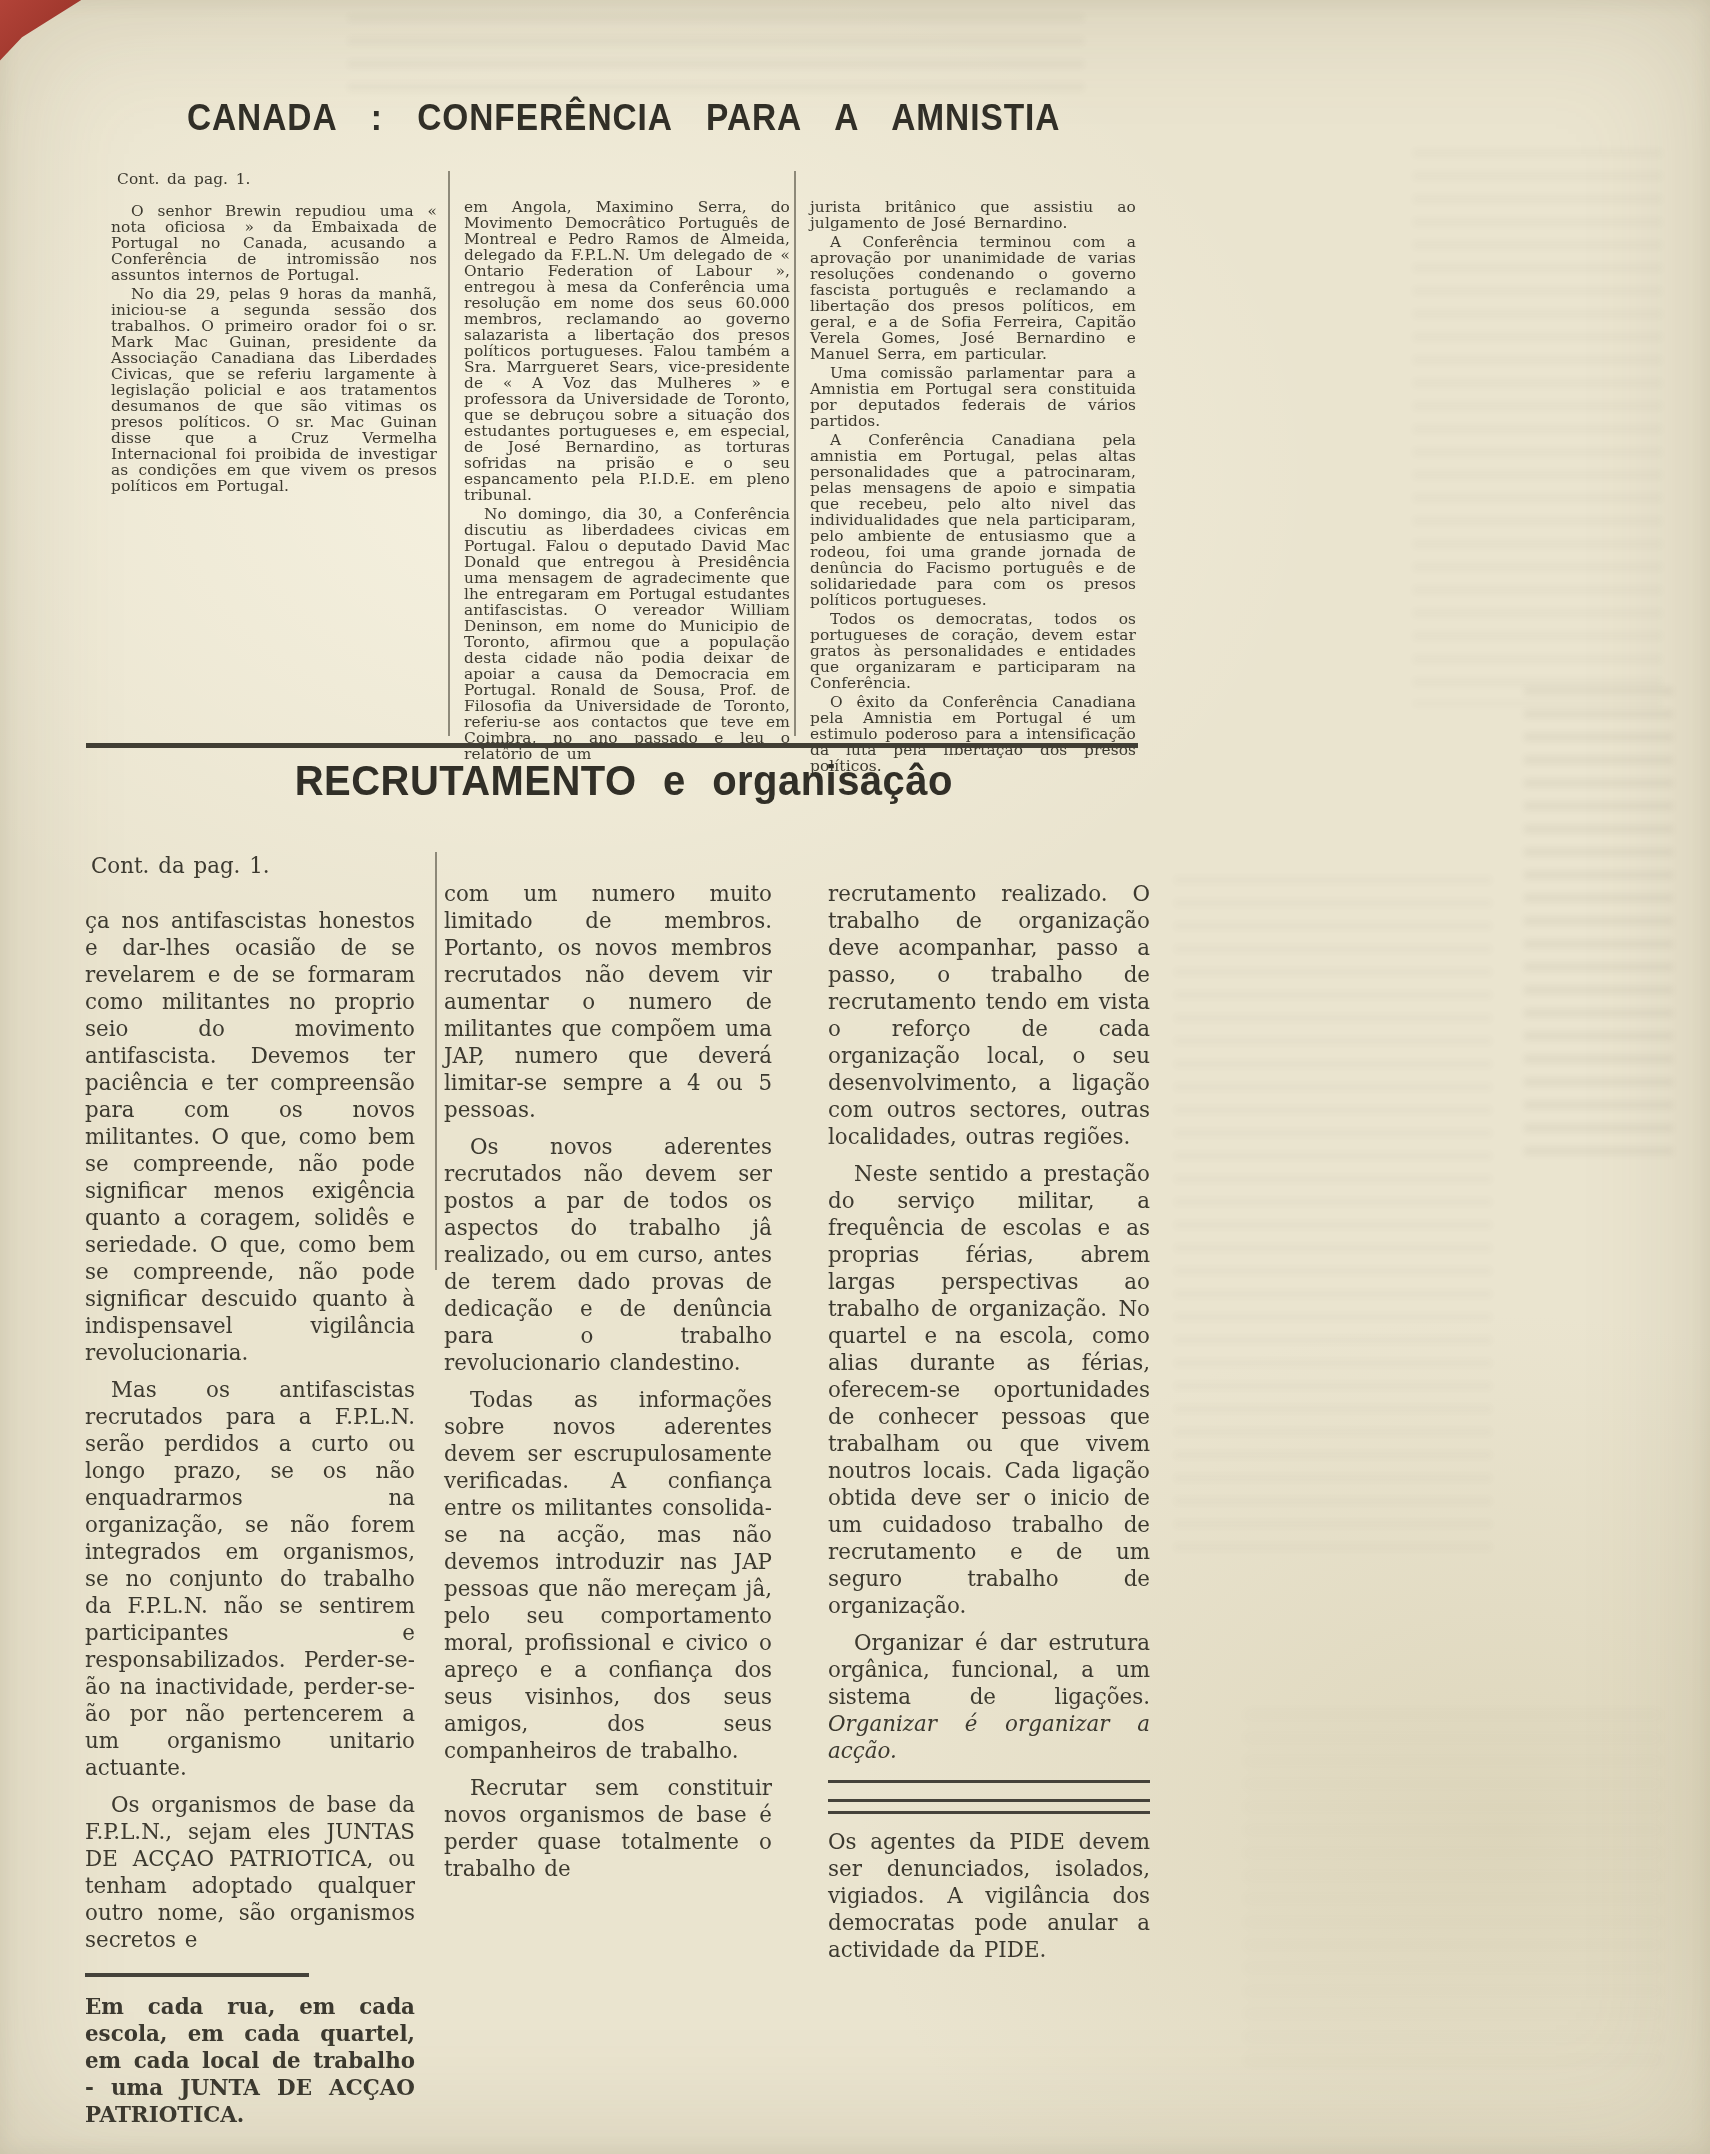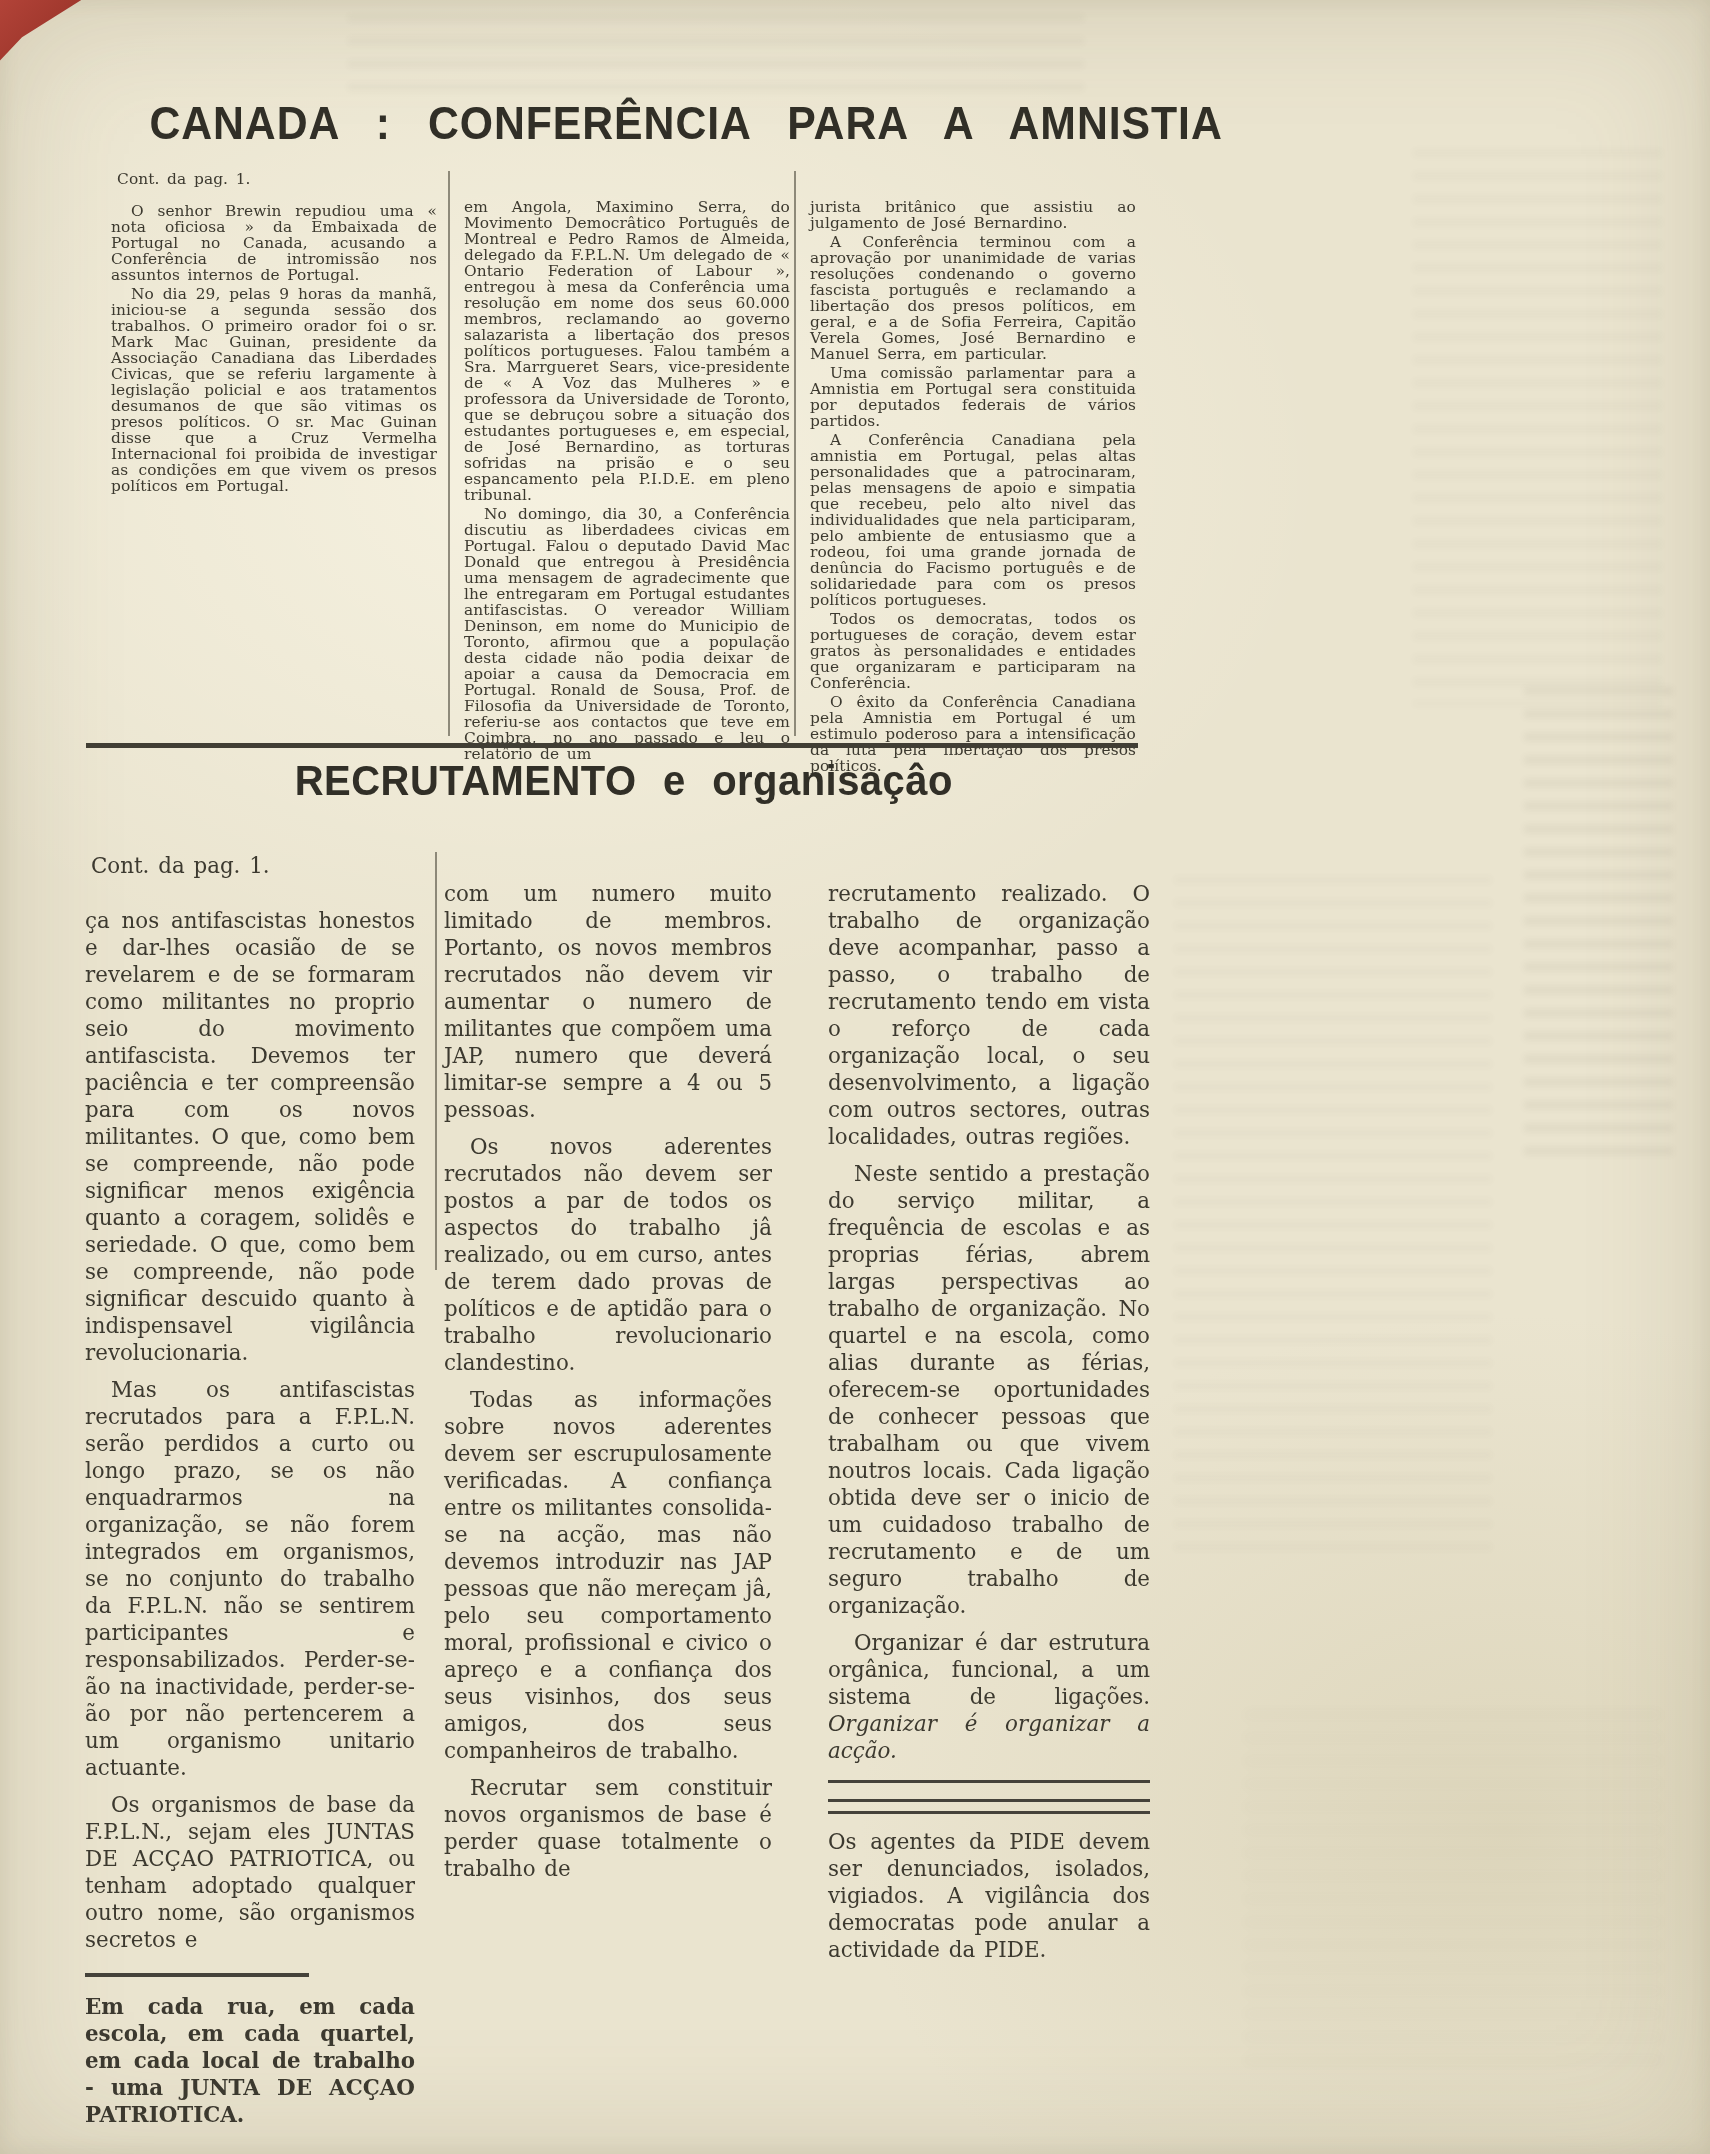--- a/index.html
+++ b/index.html
@@ -33,21 +33,21 @@
   .g4{ left:1174px; top:876px; width:318px; height:677px; opacity:.05; }
   .g5{ left:1244px; top:1711px; width:418px; height:358px; opacity:.05; filter:blur(6px); }
 
   
   .headline{
     position:absolute; left:109px; width:1030px; margin:0;
     text-align:center; color:#312f27;
     font-family:"Liberation Sans", sans-serif; font-weight:700;
   }
   .headline > span{ display:inline-block; transform:scaleX(.93); transform-origin:center; white-space:nowrap; }
-  .title1{ top:100px; font-size:46px; line-height:1; letter-spacing:1px; word-spacing:26px; }
+  .title1{ top:100px; font-size:36px; line-height:1; letter-spacing:1px; word-spacing:26px; }
   .title2{ top:759px; font-size:43px; line-height:1; letter-spacing:0.5px; word-spacing:16px; }
 
   
   .vrule{ position:absolute; width:2px; background:rgba(62,58,46,.55); }
   .vr1{ left:448px; top:171px; height:565px; }
   .vr2{ left:794px; top:171px; height:565px; }
   .vr3{ left:435px; top:852px; height:418px; }
   .main-hrule{ position:absolute; left:86px; top:743px; width:1052px; height:5px; background:#413e34; }
 
   
@@ -130,21 +130,21 @@
       </div>
     <div class="short-rule"></div>
     <p class="slogan">Em cada rua, em cada escola, em cada quartel, em cada local de trabalho - uma JUNTA DE ACÇAO PATRIOTICA.</p>
   </div>
 
   <div class="vrule vr3"></div>
 
   <div class="col a2 a2-c2">
     <div class="plist first-flush">
         <p>com um numero muito limitado de membros. Portanto, os novos membros recrutados não devem vir aumentar o numero de militantes que compõem uma JAP, numero que deverá limitar-se sempre a 4 ou 5 pessoas.</p>
-        <p>Os novos aderentes recrutados não devem ser postos a par de todos os aspectos do trabalho jâ realizado, ou em curso, antes de terem dado provas de políticos e de aptidão para o trabalho revolucionario clandestino.</p>
+        <p>Os novos aderentes recrutados não devem ser postos a par de todos os aspectos do trabalho jâ realizado, ou em curso, antes de terem dado provas de dedicação e de denûncia para o trabalho revolucionario clandestino.</p>
         <p>Todas as informações sobre novos aderentes devem ser escrupulosamente verificadas. A confiança entre os militantes consolida-se na acção, mas não devemos introduzir nas JAP pessoas que não mereçam jâ, pelo seu comportamento moral, profissional e civico o apreço e a confiança dos seus visinhos, dos seus amigos, dos seus companheiros de trabalho.</p>
         <p>Recrutar sem constituir novos organismos de base é perder quase totalmente o trabalho de</p>
       </div>
   </div>
 
   <div class="col a2 a2-c3">
     <div class="plist first-flush">
         <p>recrutamento realizado. O trabalho de organização deve acompanhar, passo a passo, o trabalho de recrutamento tendo em vista o reforço de cada organização local, o seu desenvolvimento, a ligação com outros sectores, outras localidades, outras regiões.</p>
         <p>Neste sentido a prestação do serviço militar, a frequência de escolas e as proprias férias, abrem largas perspectivas ao trabalho de organização. No quartel e na escola, como alias durante as férias, oferecem-se oportunidades de conhecer pessoas que trabalham ou que vivem noutros locais. Cada ligação obtida deve ser o inicio de um cuidadoso trabalho de recrutamento e de um seguro trabalho de organização.</p>
       </div>

